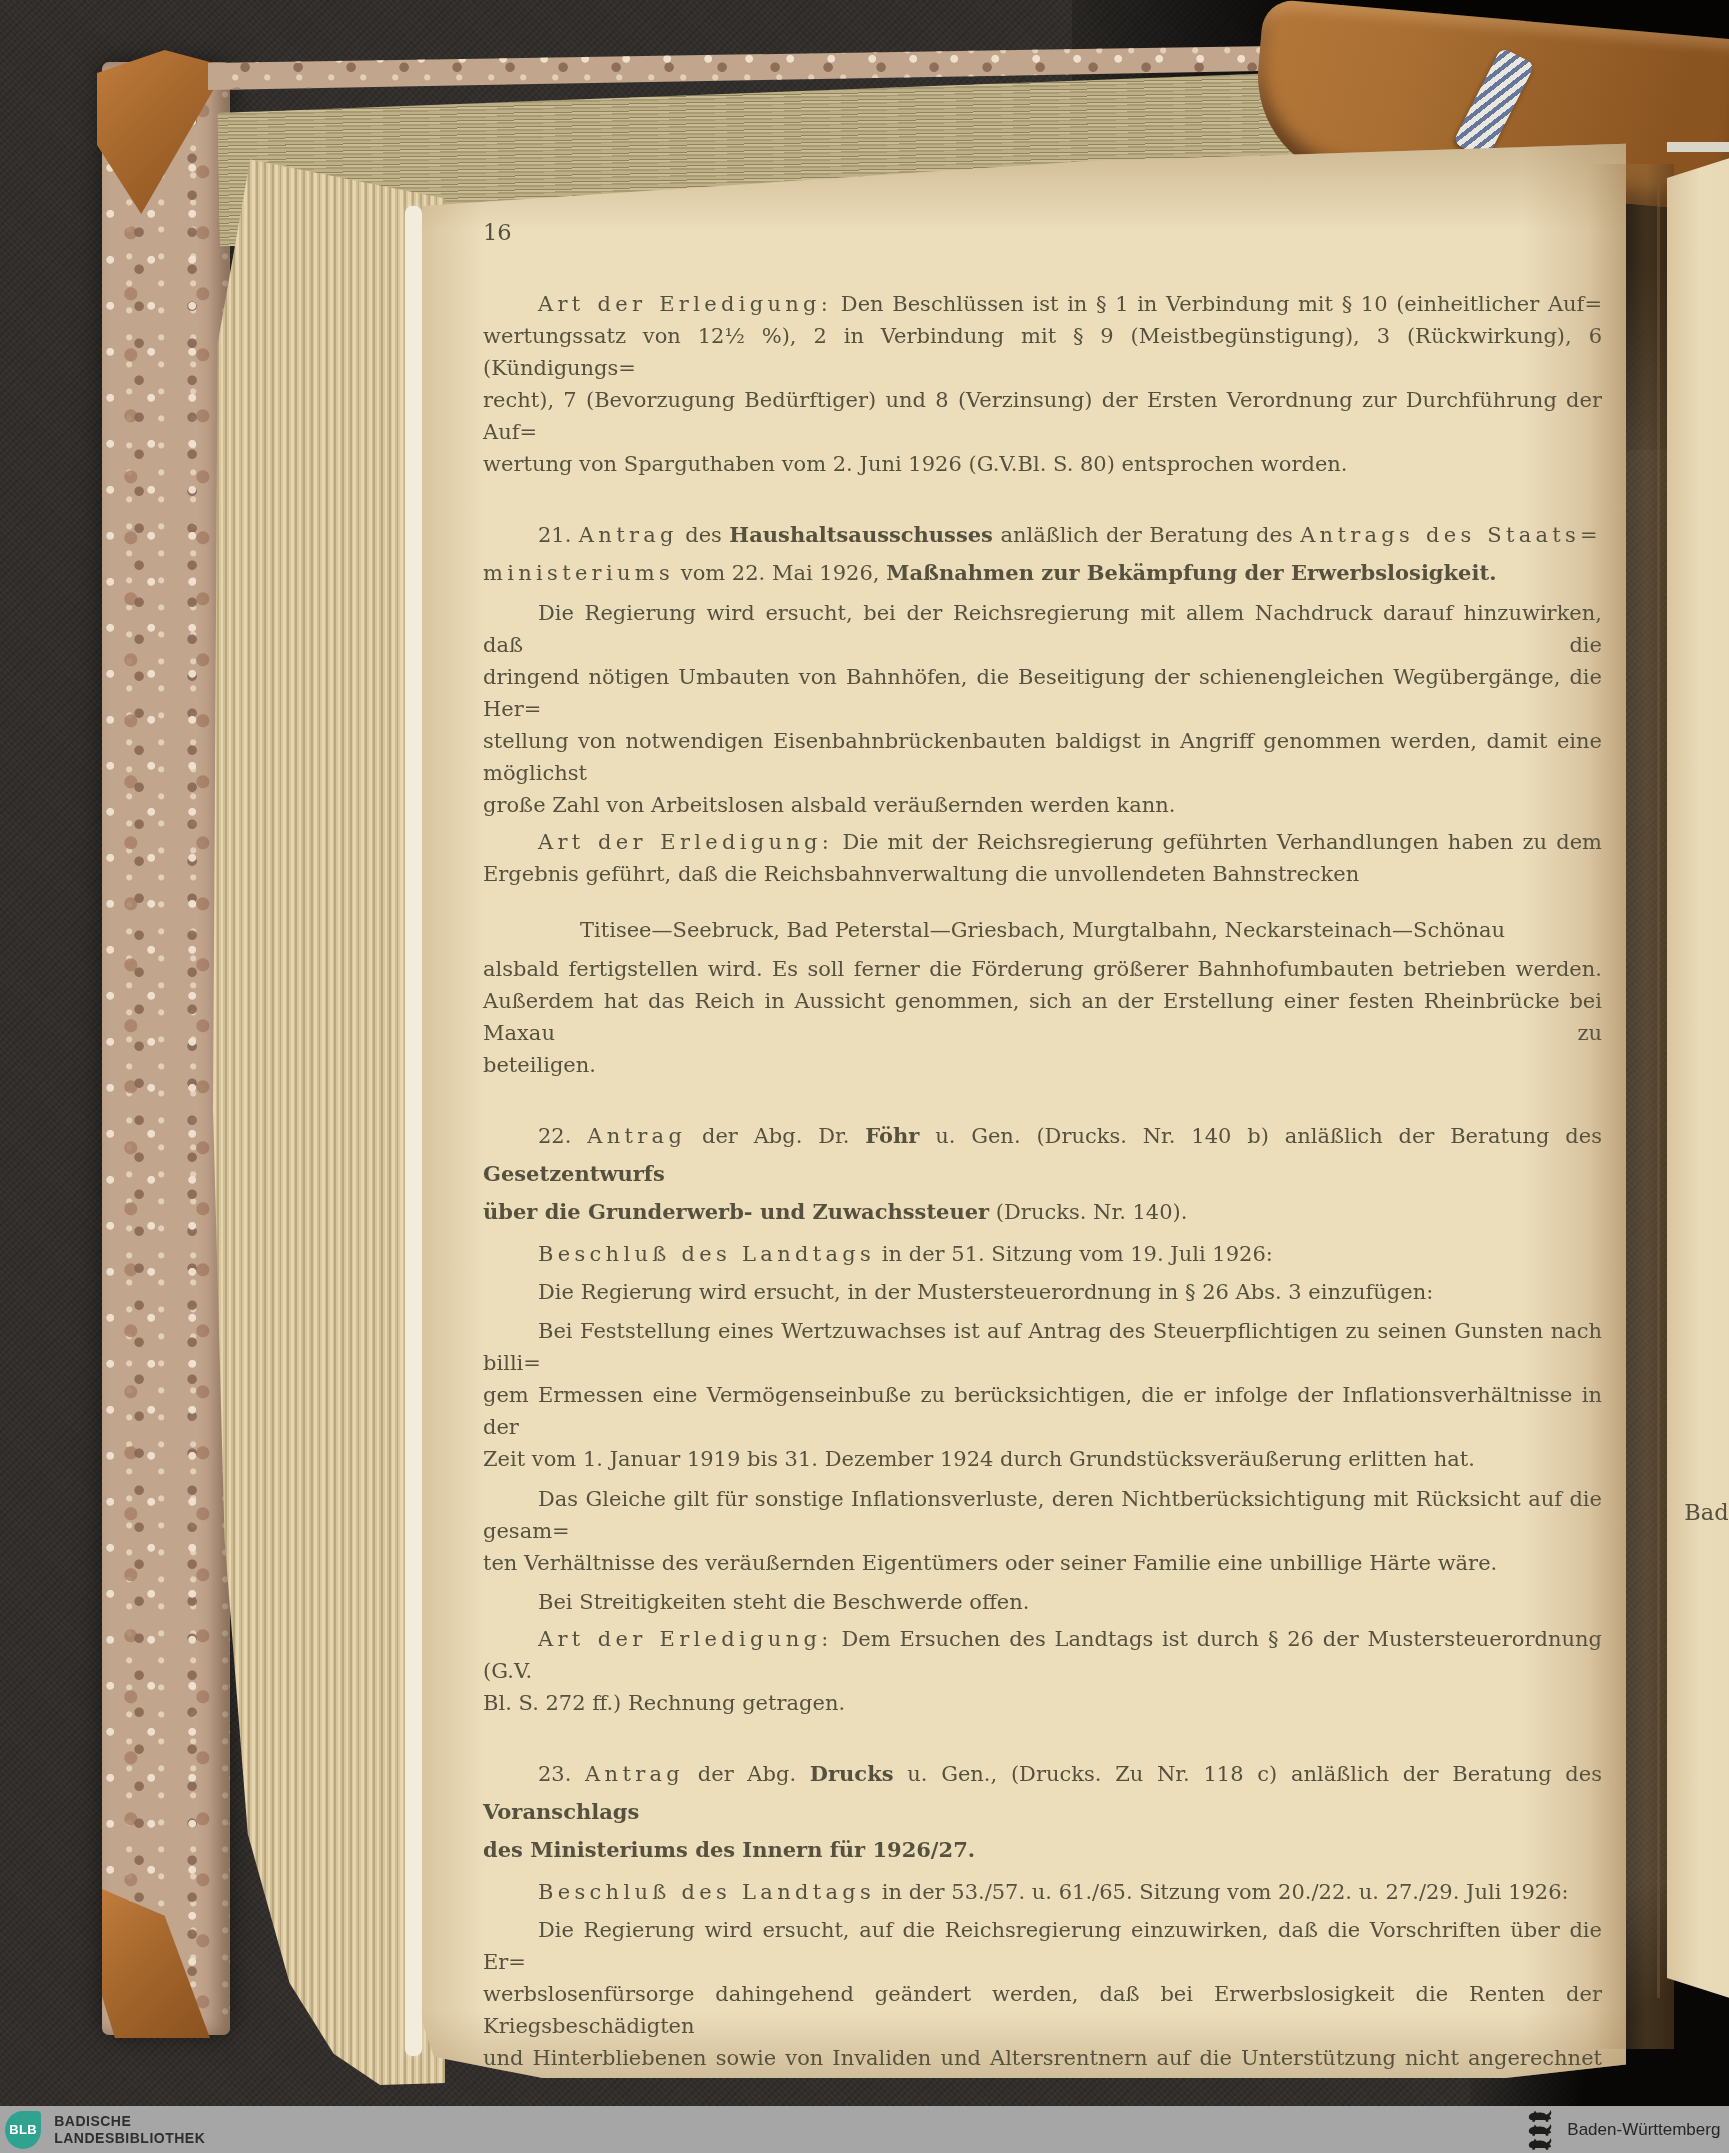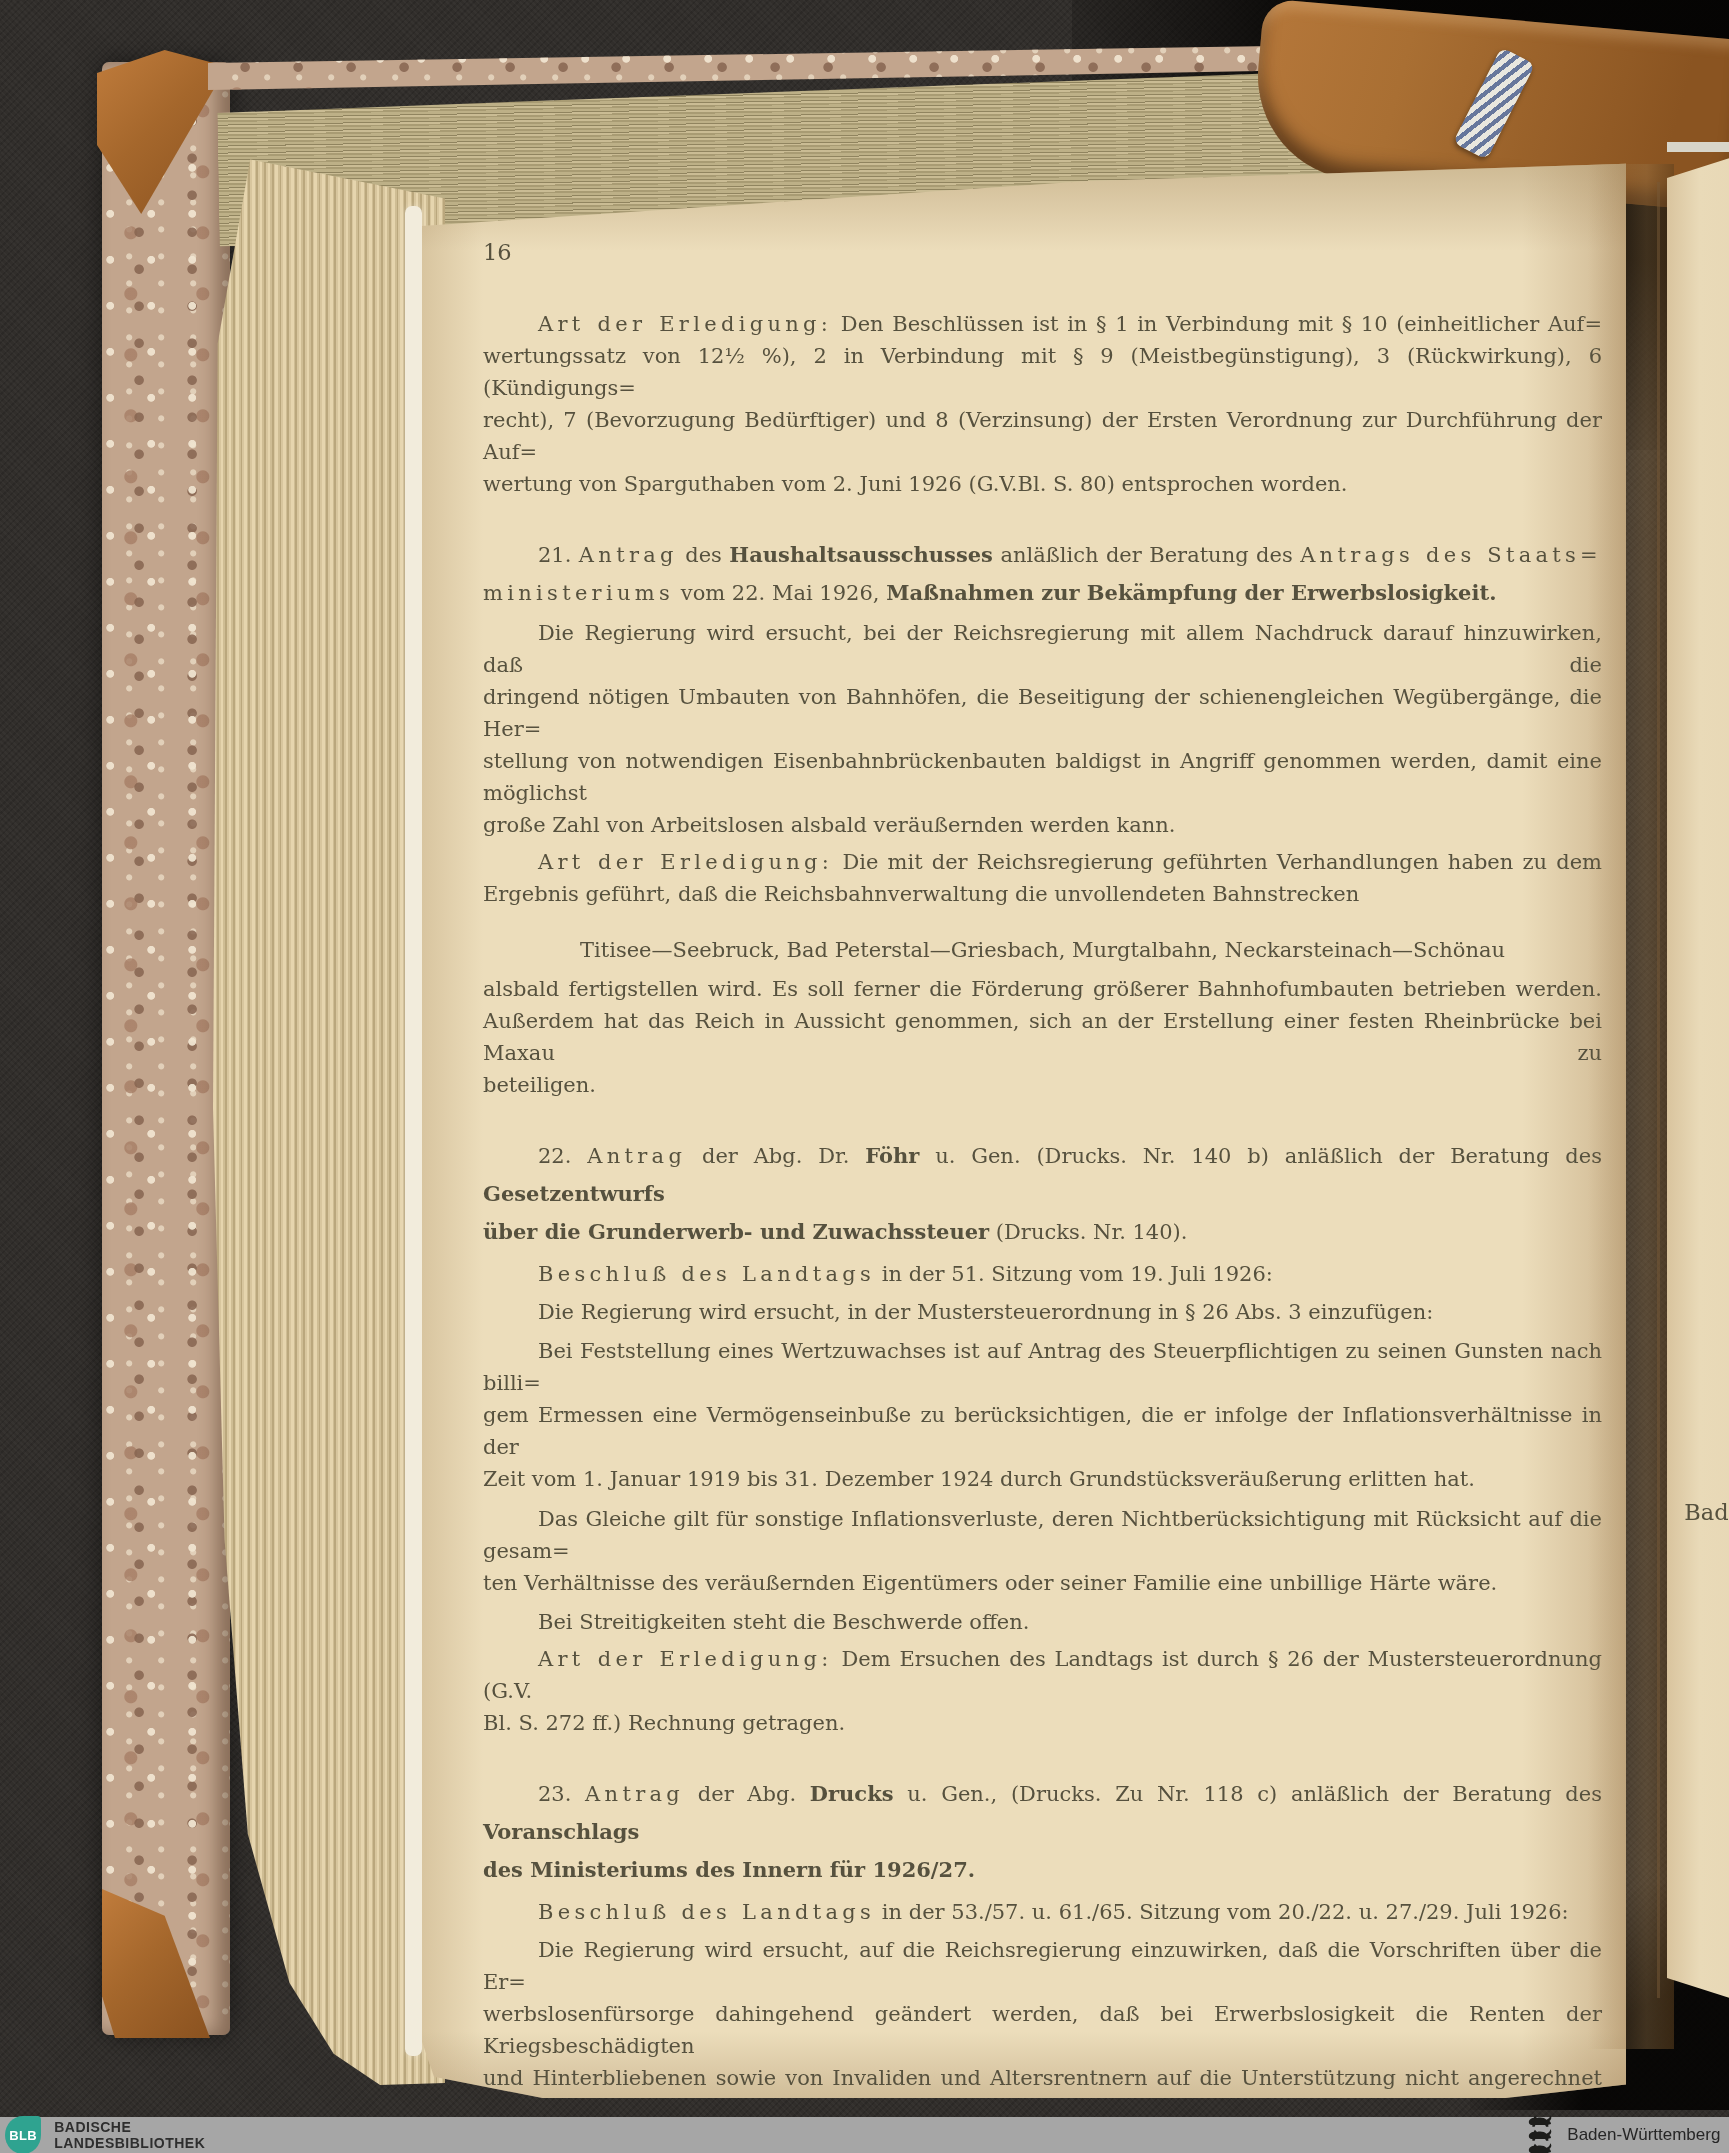--- a/index.html
+++ b/index.html
@@ -45,21 +45,21 @@
     background:repeating-linear-gradient(180deg,#cabc94 0 1.7px,#a89b73 1.7px 3.5px,#bdb087 3.5px 6px,#90845f 6px 7px);
     clip-path:polygon(0 18%,100% 0,100% 60%,85% 74%,55% 88%,20% 97%,0 100%);}
   .edge-left{position:absolute;left:213px;top:128px;width:232px;height:1961px;
     background:repeating-linear-gradient(90deg,#e6d5ae 0 2.6px,#cfbd94 2.6px 4.3px,#baa77d 4.3px 6px,#d8c69e 6px 7.8px);
     clip-path:polygon(16% 1.6%,100% 3.6%,100% 99.7%,72% 99.8%,52% 98.2%,33% 94.6%,15% 87%,5% 72%,0 50%,2% 11%);
     box-shadow:0 17.3px 26px rgba(0,0,0,.5);}
   .edge-white{position:absolute;left:405px;top:206px;width:17.3px;height:1850px;background:#f2ecdc;
     border-radius:7px;box-shadow:0 0 7px rgba(255,255,255,.25);}
 
   
-  .page{position:absolute;left:422px;top:156px;width:1204px;height:1944px;box-sizing:border-box;
+  .page{position:absolute;left:422px;top:136px;width:1204px;height:1944px;box-sizing:border-box;
     padding:83px 24px 0 61px;
     clip-path:polygon(0 3.6%,55% 1.3%,100% 0.4%,100% 99.2%,90% 99.9%,10% 99.9%,1% 98.8%,0 97%);
     background:
       linear-gradient(90deg, rgba(170,140,95,.30) 0, rgba(170,140,95,0) 61px),
       linear-gradient(270deg, rgba(160,125,80,.40) 0, rgba(160,125,80,0) 104px),
       linear-gradient(180deg, rgba(150,120,75,.38) 0, rgba(150,120,75,0) 95px),
       linear-gradient(0deg, rgba(140,110,70,.30) 0, rgba(140,110,70,0) 69px),
       #ecddbb;
     color:#56513e;}
   .page-number{font-size:22.5px;margin-bottom:12px;}
@@ -77,21 +77,21 @@
   .gutter{position:absolute;left:1588px;top:164px;width:86px;height:1885px;
     background:linear-gradient(90deg, rgba(150,115,70,0) 0, rgba(150,115,70,.40) 68%, rgba(95,65,30,.55) 100%);}
   .fold-line{position:absolute;left:1657px;top:182px;width:2.6px;height:1816px;background:rgba(120,90,55,.5);}
   .silver-edge{position:absolute;left:1667px;top:142px;width:62px;height:10.4px;background:#d8d5c9;}
   .right-page{position:absolute;left:1667px;top:152px;width:82px;height:1852px;overflow:hidden;
     clip-path:polygon(0 1.4%,100% 0,100% 100%,0 98.6%);
     background:linear-gradient(90deg,#d9c49e 0,#e9dab8 40%,#e7d7b5 100%);color:#56513e;}
   .partial-word{position:absolute;left:17.3px;top:1347px;font-size:22.5px;}
 
   
-  .footer{position:absolute;left:0;bottom:0;width:1729px;height:36px;display:flex;align-items:center;
+  .footer{position:absolute;left:0;bottom:0;width:1729px;height:47px;display:flex;align-items:center;
     justify-content:space-between;font-family:"Liberation Sans", sans-serif;}
   .f-left{display:flex;align-items:center;gap:13px;padding-left:5.2px;}
   .blb-logo{width:36px;height:38px;border-radius:50% 10% 50% 50%;display:flex;align-items:center;justify-content:center;
     color:#fff;font-weight:bold;font-size:13px;letter-spacing:0.4px;}
   .f-name{font-weight:bold;font-size:14px;line-height:16.4px;color:#2e2e2e;letter-spacing:0.5px;}
   .f-right{display:flex;align-items:center;gap:12px;padding-right:8.6px;}
   .f-state{font-size:17px;color:#262626;font-weight:500;}
 </style>
 </head>
 <body>

